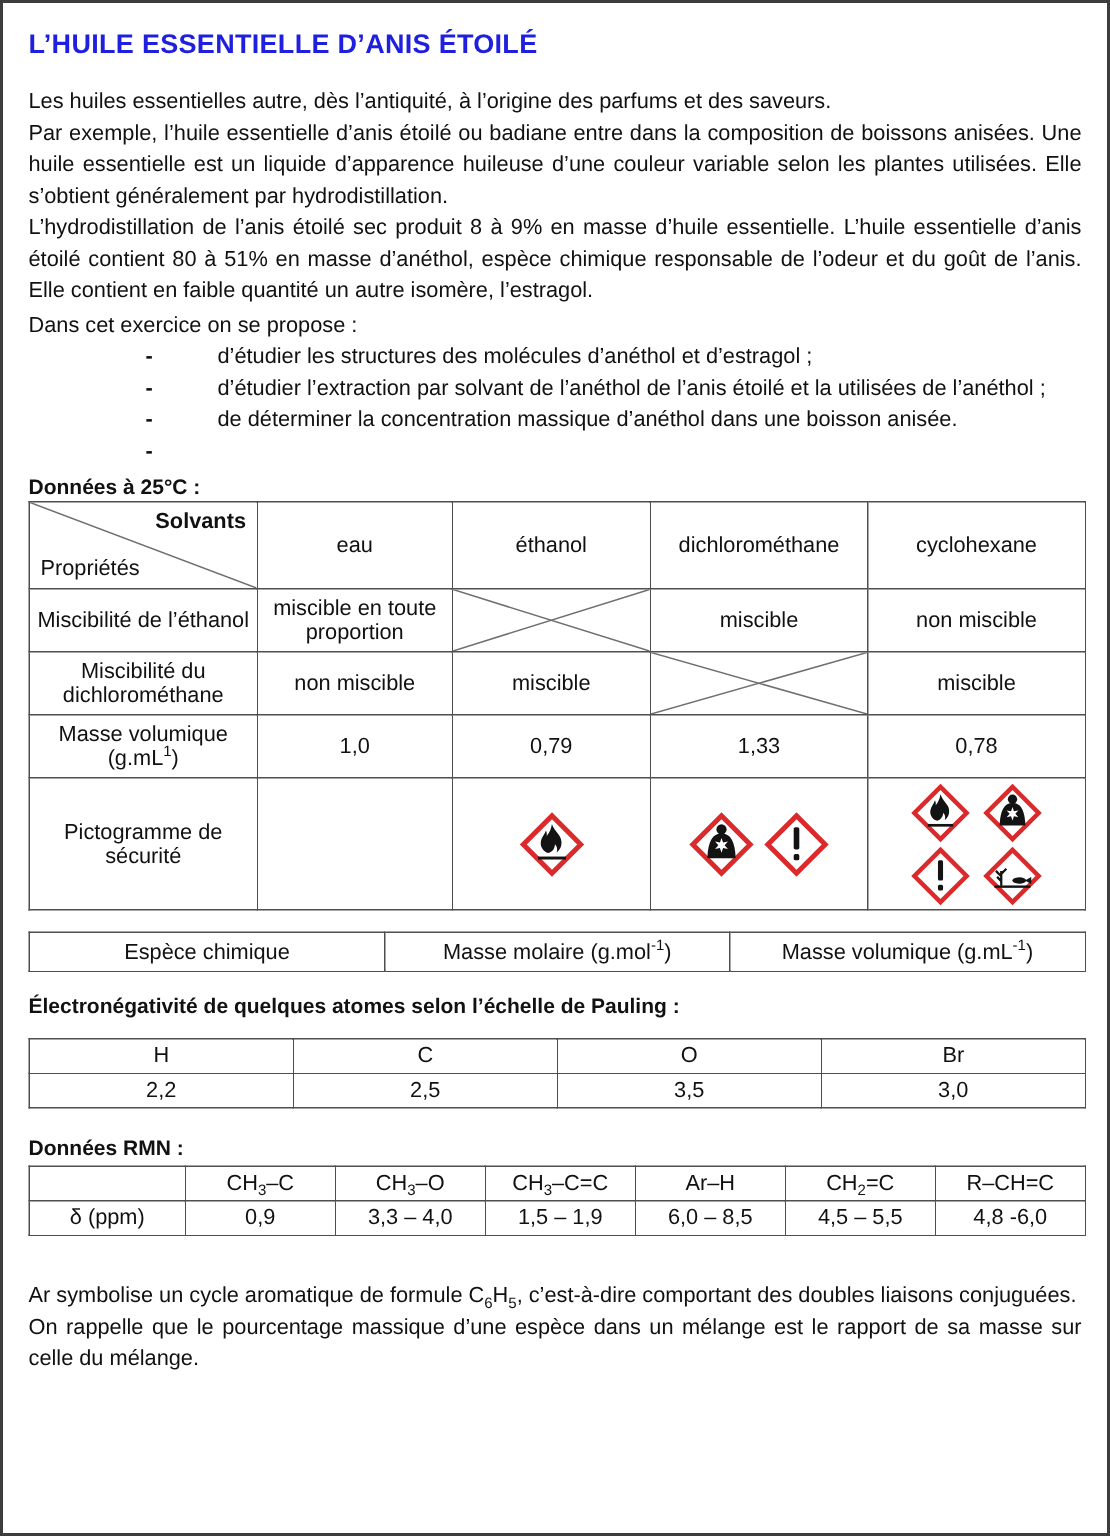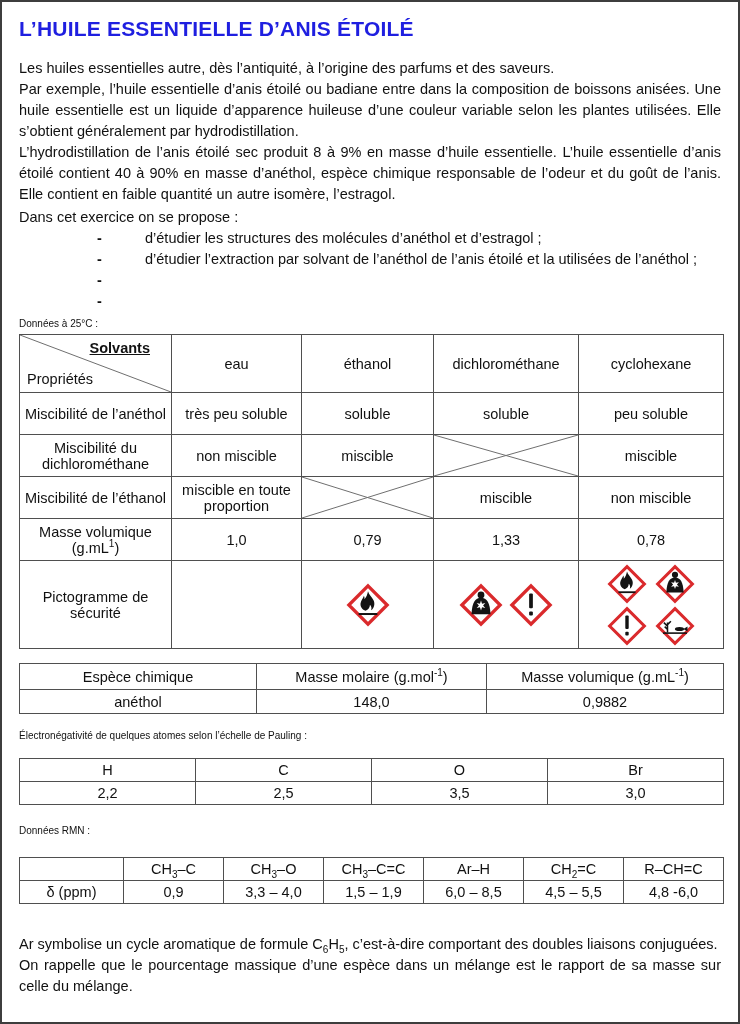--- a/index.html
+++ b/index.html
@@ -2,41 +2,41 @@
 <html><head>
 <meta charset="utf-8">
 <style>
   * { box-sizing: border-box; margin: 0; padding: 0; }
   html,body { background:#fff; }
   body { width:740px; height:1024px; font-family:"Liberation Sans", sans-serif; color:#111; }
   .page {
     width:740px; height:1024px; border:2px solid #3d3d3d; background:#fff;
     padding:12px 17px 10px 17px; overflow:hidden;
   }
-  h1 { font-size:21px; line-height:26px; font-weight:bold; color:#1f1fe0; margin:2px 0 16px 0; letter-spacing:0.2px; }
+  h1 { font-size:18px; line-height:26px; font-weight:bold; color:#1f1fe0; margin:2px 0 16px 0; letter-spacing:0.2px; }
   .para { font-size:14.5px; line-height:21px; }
   .just { text-align:justify; }
   .propose { margin-top:2px; }
   .bullets { }
   .bullet { display:flex; padding-left:78px; font-size:14.5px; line-height:21px; }
   .dash { flex:0 0 48px; font-weight:bold; }
-  h2 { font-size:10px; font-weight:normal; line-height:20px; }
+  h2 { font-size:14px; font-weight:bold; line-height:20px; }
   .h-donnees { margin-top:2px; }
   .h-electro { margin-top:12px; margin-bottom:12px; }
-  .h-rmn { margin-top:16px; margin-bottom:16px; }
+  .h-rmn { margin-top:16px; margin-bottom:2px; }
 
   table { border-collapse:collapse; table-layout:fixed; width:704px; font-size:14.5px; }
   td { border:1px solid #4f4f4f; text-align:center; vertical-align:middle; padding:2px 4px; background:#fff; position:relative; }
   .t1 td.rowlab, .t1 td.colhead { font-weight:normal;text-align:center; }
   .t1 .hrow td { height:58px; }
   .t1 .drow td { height:42px; }
   .t1 .prow td { height:88px; }
   .corner { position:relative; padding:0; }
   .corner .diag { position:absolute; inset:0; width:100%; height:100%; }
-  .corner-top { position:absolute; top:5px; right:21px; font-weight:bold;text-decoration:underline; }
+  .corner-top { position:absolute; top:5px; right:7px; font-weight:bold; }
   .corner-bottom { position:absolute; bottom:5px; left:7px; font-weight:normal; }
   .cross { position:absolute; inset:0; width:100%; height:100%; }
   sup { font-size:10px; vertical-align:super; line-height:0; }
   sub { font-size:10px; vertical-align:sub; line-height:0; }
   .unitline { display:block; }
 
   .t2 { margin-top:14px; }
   .t2 .hrow td { height:26px; }
   .t2 .drow td { height:24px; }
   .t3 .hrow td, .t3 .drow td { height:23px; }
@@ -81,34 +81,35 @@
     </symbol>
   </defs>
 </svg>
 
 <div class="page">
 
   <h1>L’HUILE ESSENTIELLE D’ANIS ÉTOILÉ</h1>
 
   <p class="para">Les huiles essentielles autre, dès l’antiquité, à l’origine des parfums et des saveurs.</p>
   <p class="para just">Par exemple, l’huile essentielle d’anis étoilé ou badiane entre dans la composition de boissons anisées. Une huile essentielle est un liquide d’apparence huileuse d’une couleur variable selon les plantes utilisées. Elle s’obtient généralement par hydrodistillation.</p>
-  <p class="para just">L’hydrodistillation de l’anis étoilé sec produit 8 à 9% en masse d’huile essentielle. L’huile essentielle d’anis étoilé contient 40 à 90% en masse d’anéthol, espèce chimique responsable de l’odeur et du goût de l’anis. Elle contient en faible quantité un autre isomère, l’estragol.</p>
+  <p class="para just">L’hydrodistillation de l’anis étoilé sec produit 8 à 9% en masse d’huile essentielle. L’huile essentielle d’anis étoilé contient 80 à 51% en masse d’anéthol, espèce chimique responsable de l’odeur et du goût de l’anis. Elle contient en faible quantité un autre isomère, l’estragol.</p>
 
   <p class="para propose">Dans cet exercice on se propose :</p>
   <div class="bullets">
     <div class="bullet">
       <span class="dash">-</span>
       <span>d’étudier les structures des molécules d’anéthol et d’estragol ;</span>
     </div>
     <div class="bullet">
       <span class="dash">-</span>
       <span>d’étudier l’extraction par solvant de l’anéthol de l’anis étoilé et la utilisées de l’anéthol ;</span>
     </div>
     <div class="bullet">
       <span class="dash">-</span>
+      <span>de déterminer la concentration massique d’anéthol dans une boisson anisée.</span>
     </div>
     <div class="bullet">
       <span class="dash">-</span>
       <span></span>
     </div>
   </div>
 
   <h2 class="h-donnees">Données à 25°C :</h2>
 
   <table class="t1">
@@ -127,49 +128,42 @@
         </svg>
         <span class="corner-top">Solvants</span>
         <span class="corner-bottom">Propriétés</span>
       </td>
       <td class="colhead">eau</td>
       <td class="colhead">éthanol</td>
       <td class="colhead">dichlorométhane</td>
       <td class="colhead">cyclohexane</td>
     </tr>
     <tr class="drow">
-      <td class="rowlab">Miscibilité de l’anéthol</td>
-      <td>très peu soluble</td>
-      <td>soluble</td>
-      <td>soluble</td>
-      <td>peu soluble</td>
-    </tr>
-    <tr class="drow">
-      <td class="rowlab">Miscibilité du dichlorométhane</td>
-      <td>non miscible</td>
-      <td>miscible</td>
+      <td class="rowlab">Miscibilité de l’éthanol</td>
+      <td>miscible en toute proportion</td>
       <td>
         <svg class="cross" viewBox="0 0 100 100" preserveAspectRatio="none">
           <line x1="0" y1="0" x2="100" y2="100" stroke="#6f6f6f" stroke-width="1" vector-effect="non-scaling-stroke"></line>
           <line x1="100" y1="0" x2="0" y2="100" stroke="#6f6f6f" stroke-width="1" vector-effect="non-scaling-stroke"></line>
         </svg>
       </td>
       <td>miscible</td>
-    </tr>
-    <tr class="drow">
-      <td class="rowlab">Miscibilité de l’éthanol</td>
-      <td>miscible en toute proportion</td>
+      <td>non miscible</td>
+    </tr>
+    <tr class="drow">
+      <td class="rowlab">Miscibilité du dichlorométhane</td>
+      <td>non miscible</td>
+      <td>miscible</td>
       <td>
         <svg class="cross" viewBox="0 0 100 100" preserveAspectRatio="none">
           <line x1="0" y1="0" x2="100" y2="100" stroke="#6f6f6f" stroke-width="1" vector-effect="non-scaling-stroke"></line>
           <line x1="100" y1="0" x2="0" y2="100" stroke="#6f6f6f" stroke-width="1" vector-effect="non-scaling-stroke"></line>
         </svg>
       </td>
       <td>miscible</td>
-      <td>non miscible</td>
     </tr>
     <tr class="drow">
       <td class="rowlab">
         <span>Masse volumique</span>
         <span class="unitline"><span>(g.mL</span><sup>1</sup><span>)</span></span>
       </td>
       <td>1,0</td>
       <td>0,79</td>
       <td>1,33</td>
       <td>0,78</td>
@@ -216,25 +210,20 @@
     <colgroup>
         <col style="width:237px">
         <col style="width:230px">
         <col style="width:237px">
       </colgroup>
     <tbody>
         <tr class="hrow">
       <td>Espèce chimique</td>
       <td><span>Masse molaire (g.mol</span><sup>-1</sup><span>)</span></td>
       <td><span>Masse volumique (g.mL</span><sup>-1</sup><span>)</span></td>
-    </tr>
-    <tr class="drow">
-      <td>anéthol</td>
-      <td>148,0</td>
-      <td>0,9882</td>
     </tr>
   </tbody>
     </table>
 
   <h2 class="h-electro">Électronégativité de quelques atomes selon l’échelle de Pauling :</h2>
   <table class="t3">
     <colgroup>
         <col style="width:176px">
         <col style="width:176px">
         <col style="width:176px">

